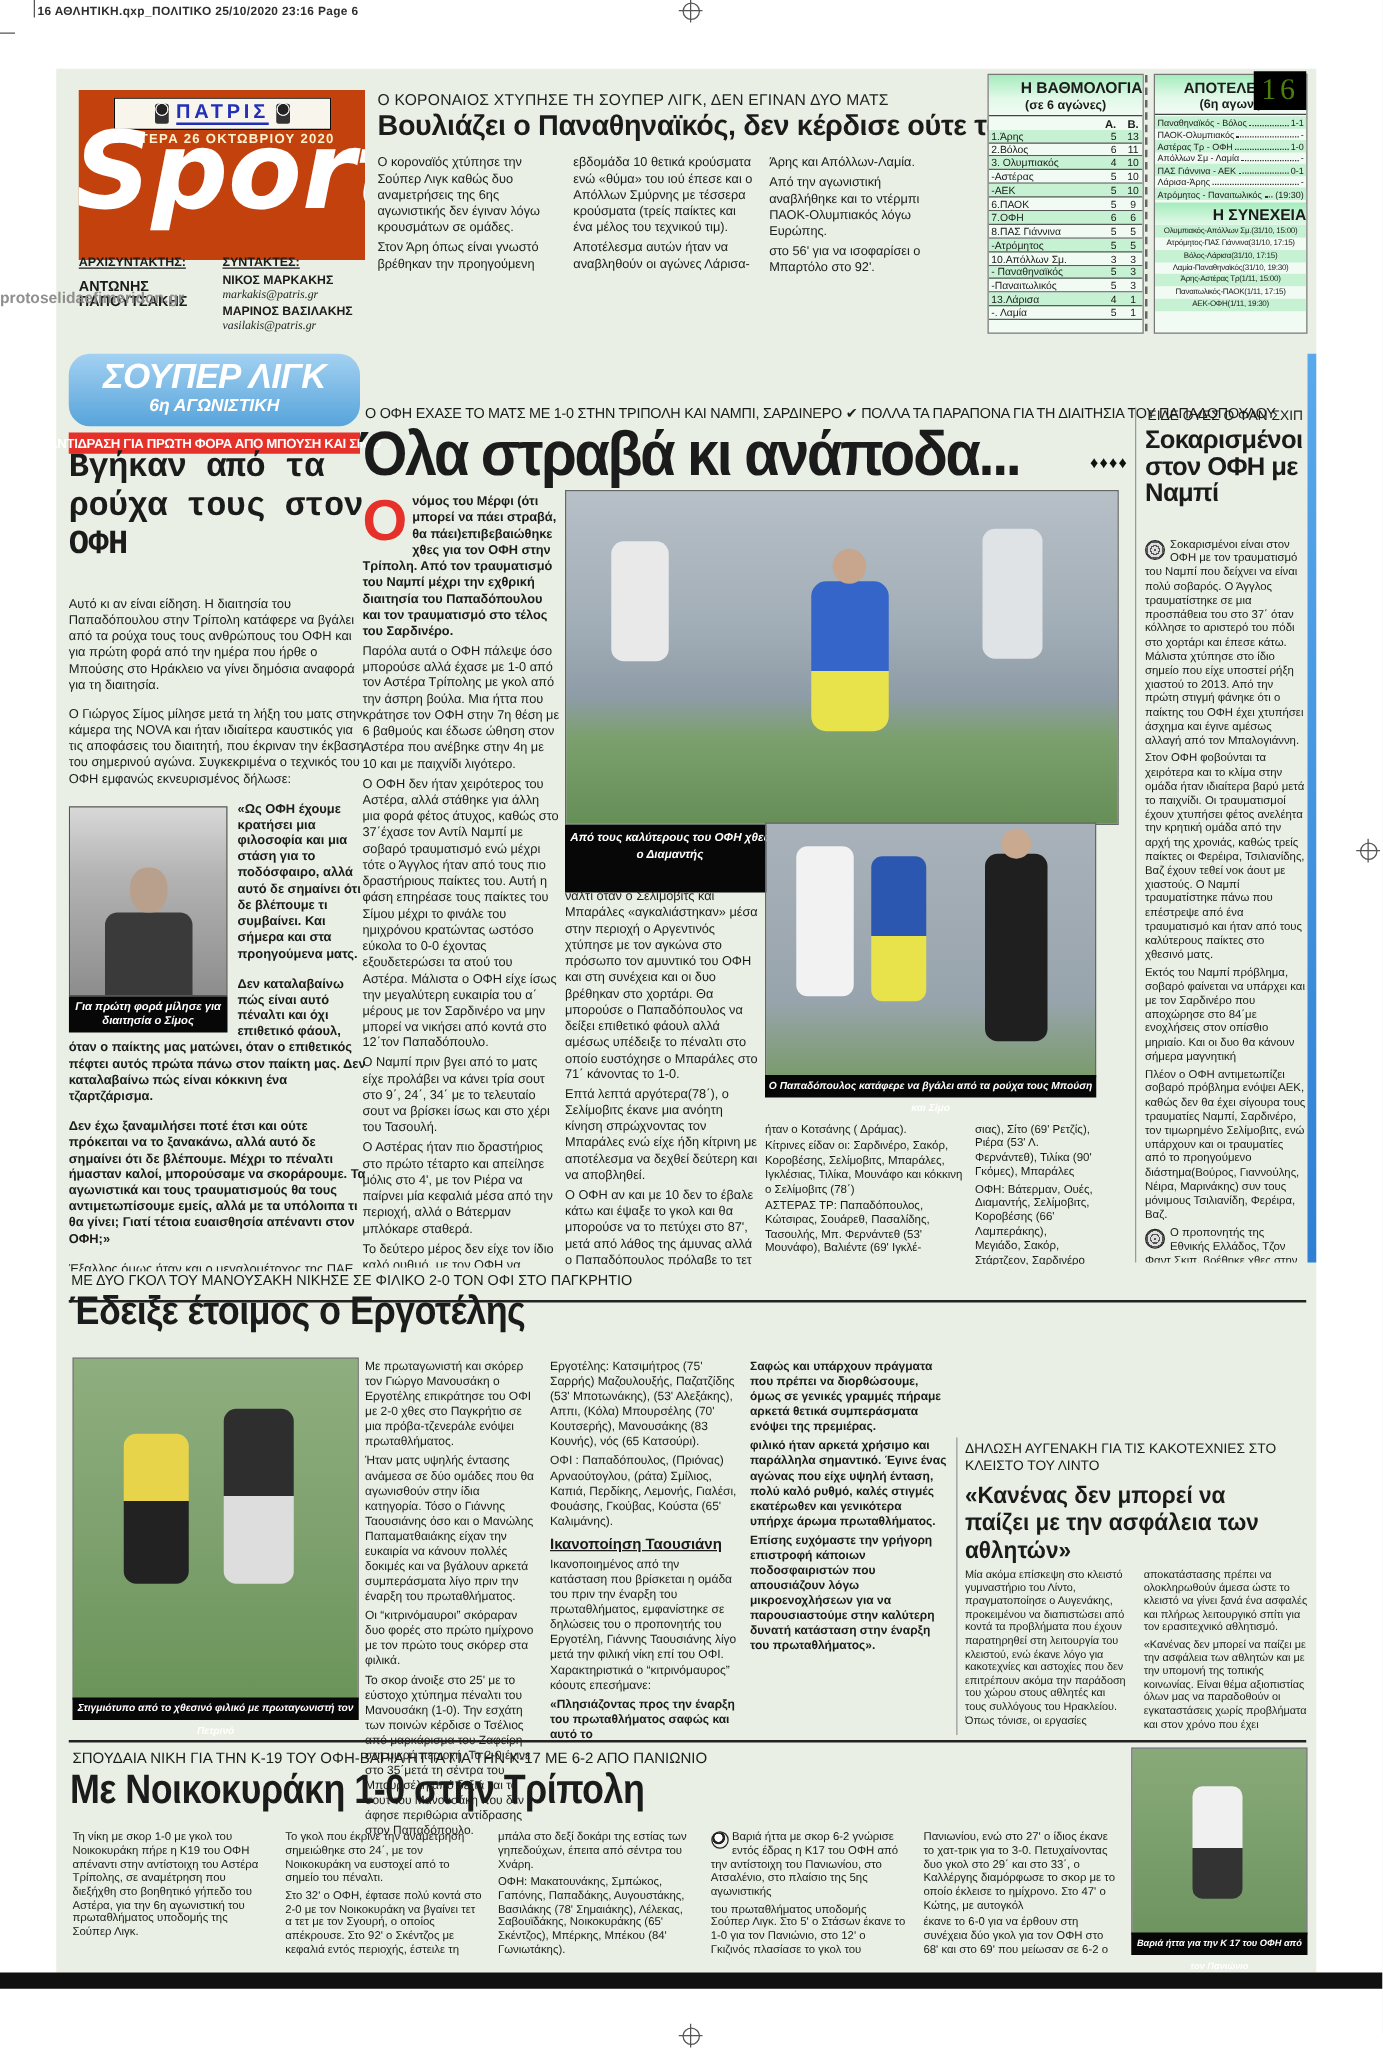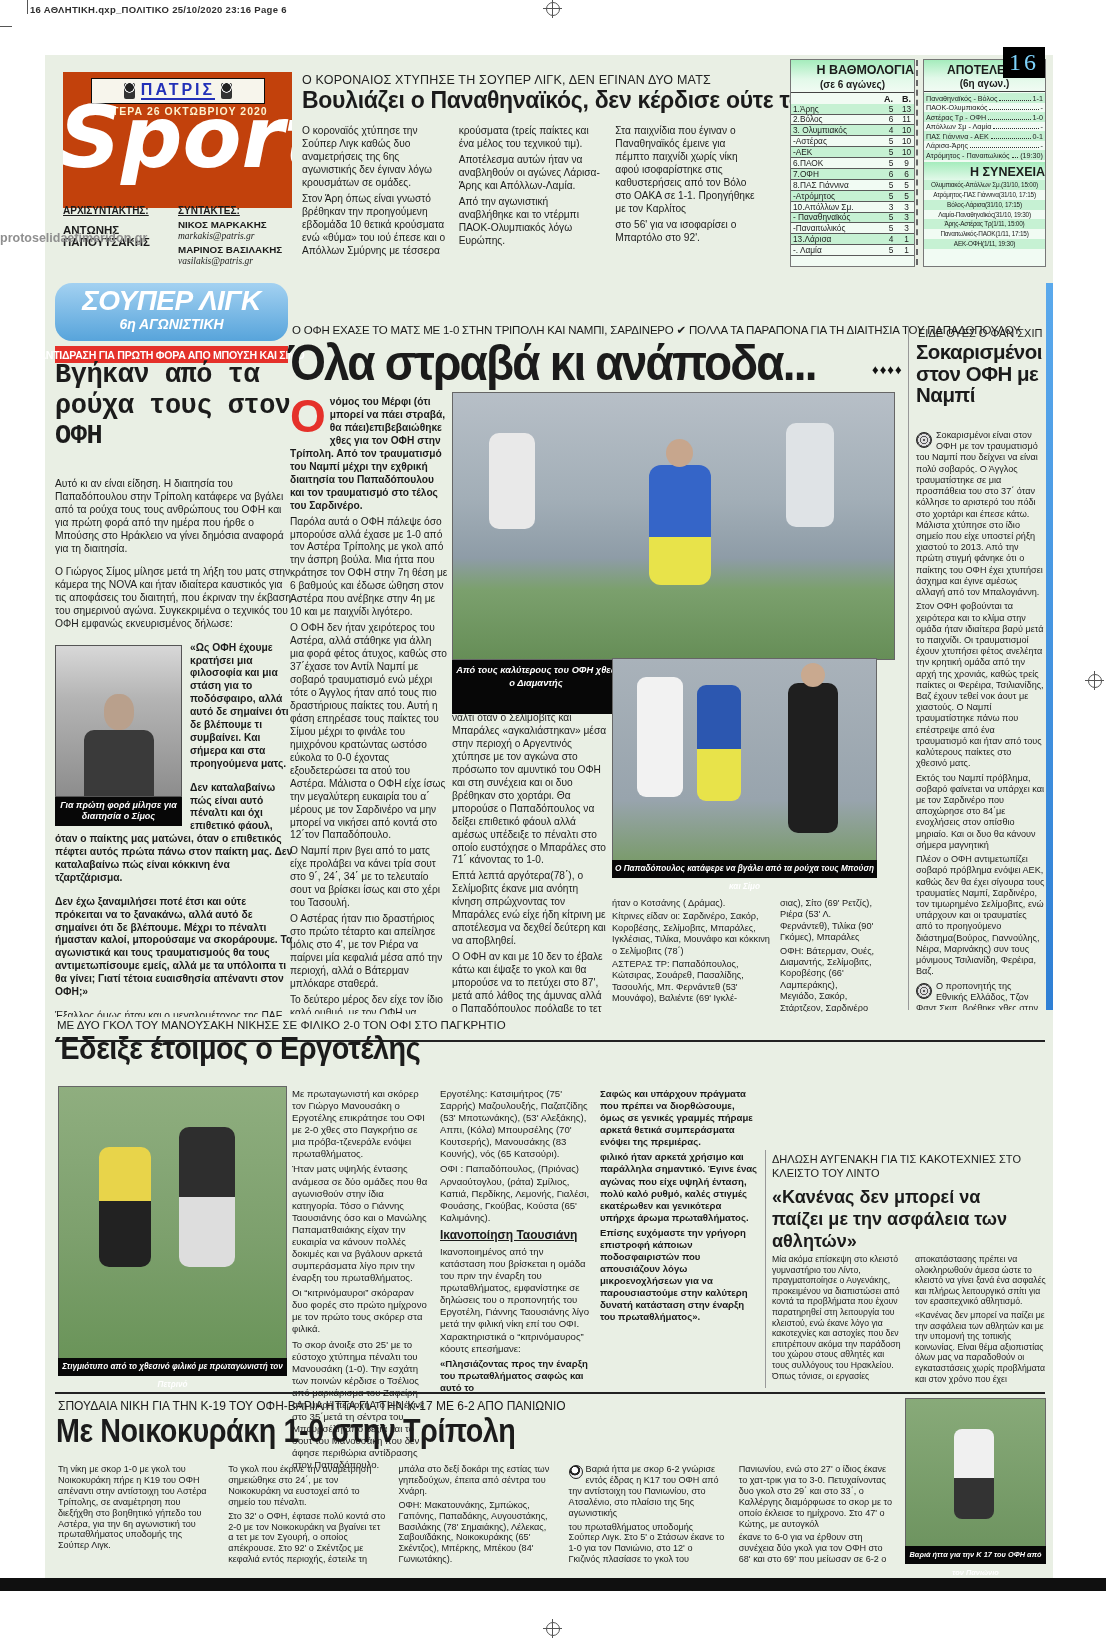--- a/index.html
+++ b/index.html
@@ -43,21 +43,21 @@
   .srow{display:flex;align-items:center;font-size:8.3px;height:9.9px;border-bottom:1px solid #5a5a5a;padding-left:2px;}
   .srow:nth-child(odd){background:#c6f1d3;}
   .srow .tm{flex:1;white-space:nowrap;overflow:hidden;}
   .srow .va{width:16px;text-align:center;}
   .srow .vb{width:15px;text-align:center;}
   .rrow{display:flex;align-items:flex-end;font-size:7.2px;height:9.5px;padding:0 2px;white-space:nowrap;}
   .rrow:nth-child(odd){background:#c6f1d3;}
   .rrow .rd{flex:1;border-bottom:1px dotted #333;margin:0 2px 2px 2px;min-width:4px;}
   .nrow{font-size:6.4px;letter-spacing:-.2px;text-align:center;height:9.8px;line-height:9.8px;white-space:nowrap;overflow:hidden;}
   .nrow:nth-child(odd){background:#c6f1d3;}
-  .pagenum{left:1003px;top:47px;width:42px;height:31px;background:#000;color:#7dd3fc;font-family:"Liberation Serif",serif;font-size:24px;display:flex;align-items:center;justify-content:center;letter-spacing:3px;}
+  .pagenum{left:1003px;top:57px;width:42px;height:31px;background:#000;color:#4d7c0f;font-family:"Liberation Serif",serif;font-size:24px;display:flex;align-items:center;justify-content:center;letter-spacing:3px;}
   .dashrule{left:916px;top:60px;height:205px;border-left:2px dashed #666;}
 
   
   .badge{left:55px;top:283px;width:233px;height:58px;border-radius:17px;background:linear-gradient(180deg,#a3d1f1,#57a4db);text-align:center;color:#fff;font-style:italic;font-weight:bold;}
   .badge .l1{font-size:28px;line-height:1.15;padding-top:2px;letter-spacing:-.5px;}
   .badge .l2{font-size:14px;line-height:1;}
   .redbar{left:55px;top:346px;width:233px;height:17px;background:#e5312a;color:#fff;font-weight:bold;font-size:10.6px;display:flex;align-items:center;justify-content:center;white-space:nowrap;letter-spacing:-.3px;}
   .lefthead{left:55px;top:360px;width:245px;font-size:27px;font-weight:bold;line-height:1.13;letter-spacing:-.5px;font-family:Liberation Mono, monospace;}
   .leftbody{left:55px;top:468px;width:238px;height:549px;font-size:10.3px;line-height:1.26;overflow:hidden;}
   .b{font-weight:bold;}
@@ -163,21 +163,20 @@
   </div>
 
   <div class="abs kicker" style="left:302px;top:73px;">Ο ΚΟΡΟΝΑΙΟΣ ΧΤΥΠΗΣΕ ΤΗ ΣΟΥΠΕΡ ΛΙΓΚ, ΔΕΝ ΕΓΙΝΑΝ ΔΥΟ ΜΑΤΣ</div>
   <div class="abs tophead">Βουλιάζει ο Παναθηναϊκός, δεν κέρδισε ούτε τον Βόλο</div>
   <div class="abs topcols">
 
   <p>Ο κοροναϊός χτύπησε την Σούπερ Λιγκ καθώς δυο αναμετρήσεις της 6ης αγωνιστικής δεν έγιναν λόγω κρουσμάτων σε ομάδες.</p>
       <p>Στον Άρη όπως είναι γνωστό βρέθηκαν την προηγούμενη εβδομάδα 10 θετικά κρούσματα ενώ «θύμα» του ιού έπεσε και ο Απόλλων Σμύρνης με τέσσερα κρούσματα (τρείς παίκτες και ένα μέλος του τεχνικού τιμ).</p>
       <p>Αποτέλεσμα αυτών ήταν να αναβληθούν οι αγώνες Λάρισα-Άρης και Απόλλων-Λαμία.</p>
       <p>Από την αγωνιστική αναβλήθηκε και το ντέρμπι ΠΑΟΚ-Ολυμπιακός λόγω Ευρώπης.</p>
-      <p>Στα παιχνίδια που έγιναν ο Παναθηναϊκός έμεινε για πέμπτο παιχνίδι χωρίς νίκη αφού ισοφαρίστηκε στις καθυστερήσεις από τον Βόλο στο ΟΑΚΑ σε 1-1. Προηγήθηκε με τον Καρλίτος</p>
       <p>στο 56' για να ισοφαρίσει ο Μπαρτόλο στο 92'.</p>
     </div>
 
   <div class="abs gbox" style="left:790px;top:59px;width:123px;height:206px;">
     <div class="gtitle">Η ΒΑΘΜΟΛΟΓΙΑ</div>
     <div class="gsub">(σε 6 αγώνες)</div>
     <div class="colheads">
       <span>Α.</span>
       <span>Β.</span>
     </div>

